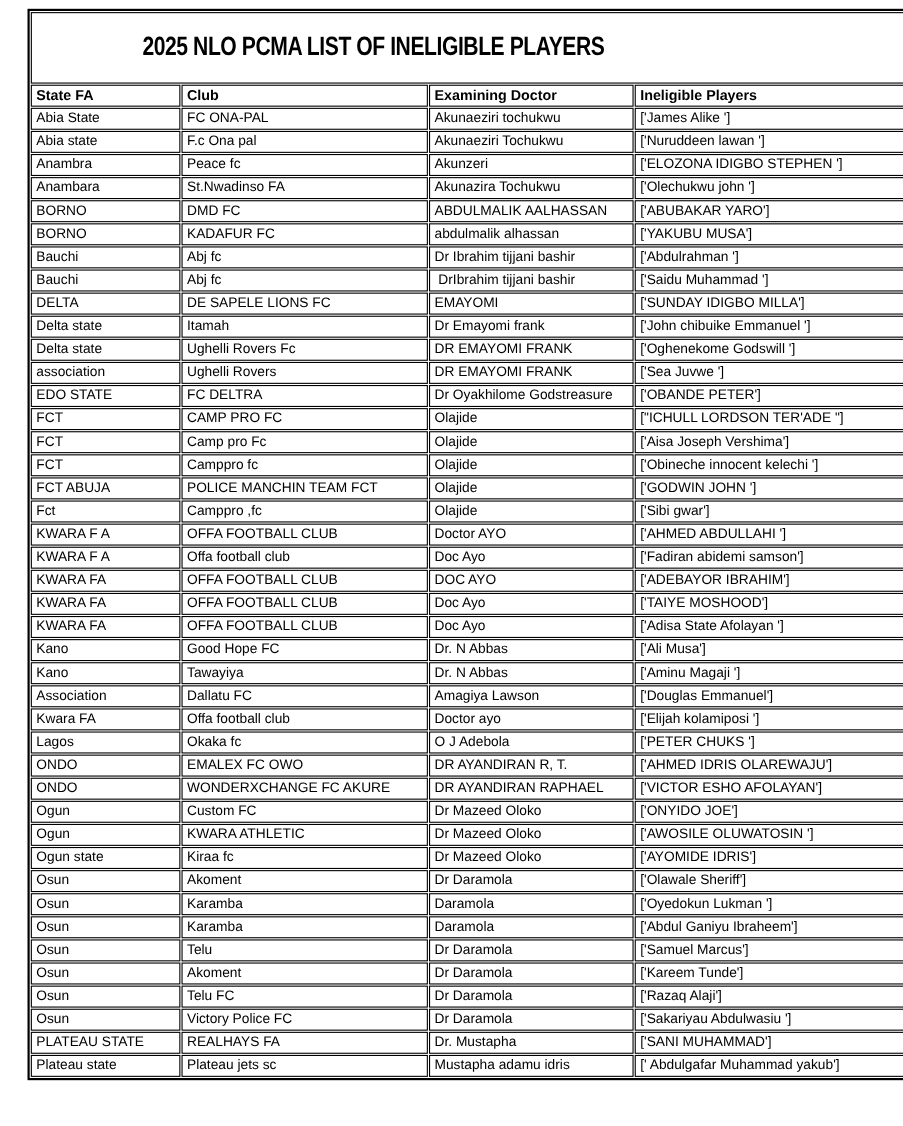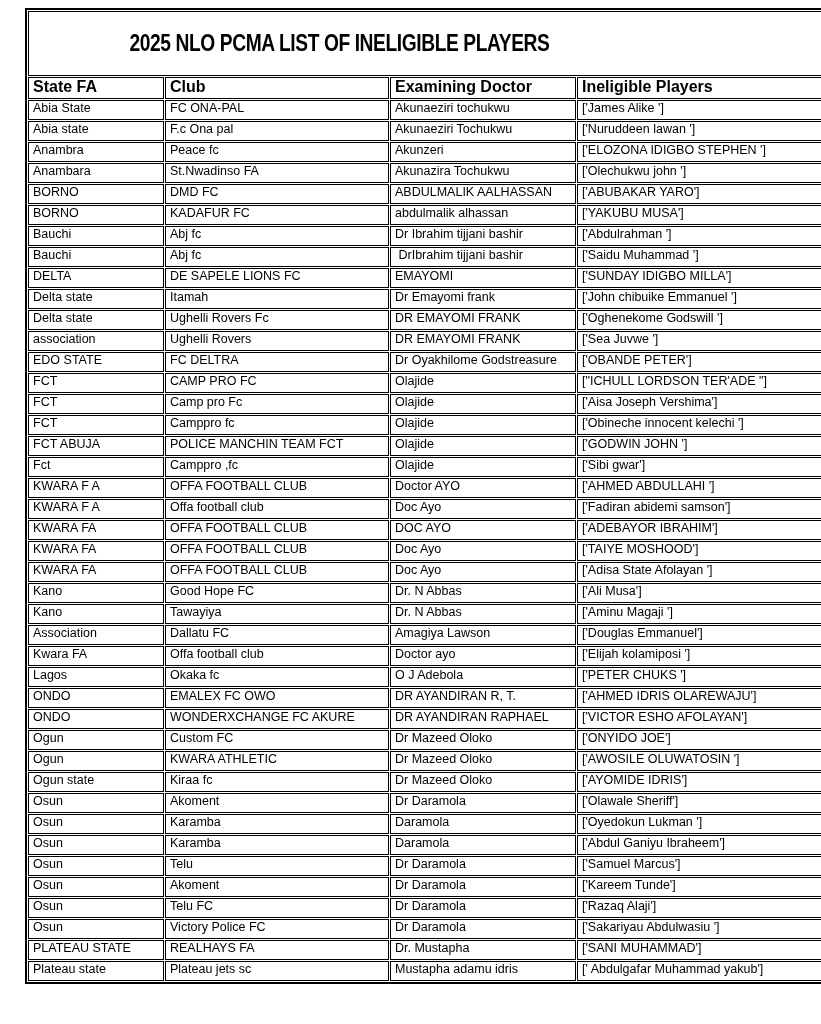--- a/index.html
+++ b/index.html
@@ -52,21 +52,21 @@
     font-weight: bold;
     font-size: 24px;
     line-height: 1.0;
     letter-spacing: -0.5px;
     transform: scaleX(0.80);
     transform-origin: center;
     white-space: nowrap;
   }
   .header-cell {
     font-weight: bold;
-    font-size: 16px;
+    font-size: 13px;
     line-height: 1.05;
     height: 15px;
   }
   td.data-cell {
     font-size: 12.5px;
     line-height: 1.1;
     height: 15px;
   }
 </style>
 </head>

